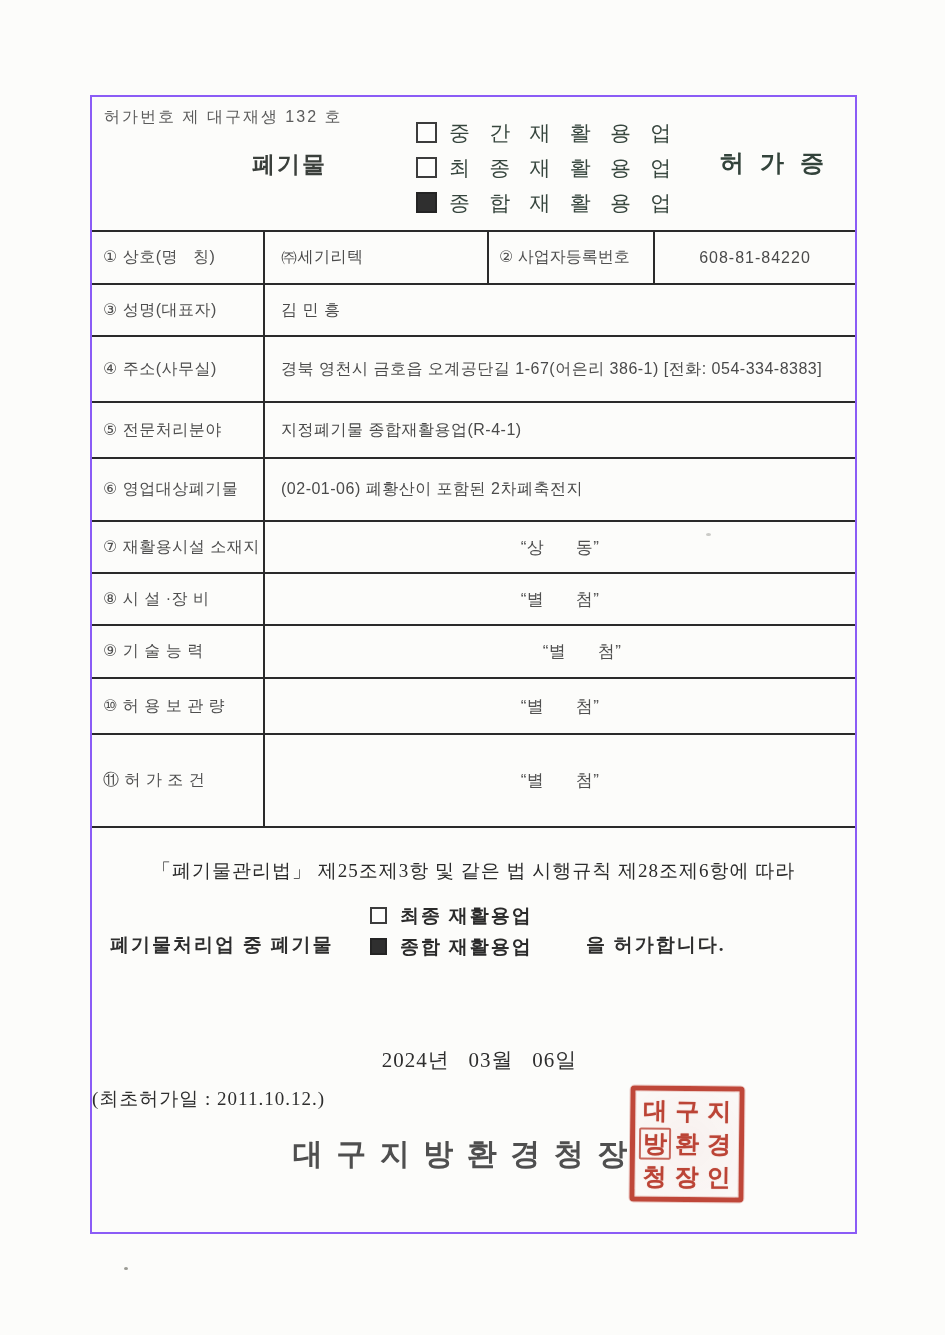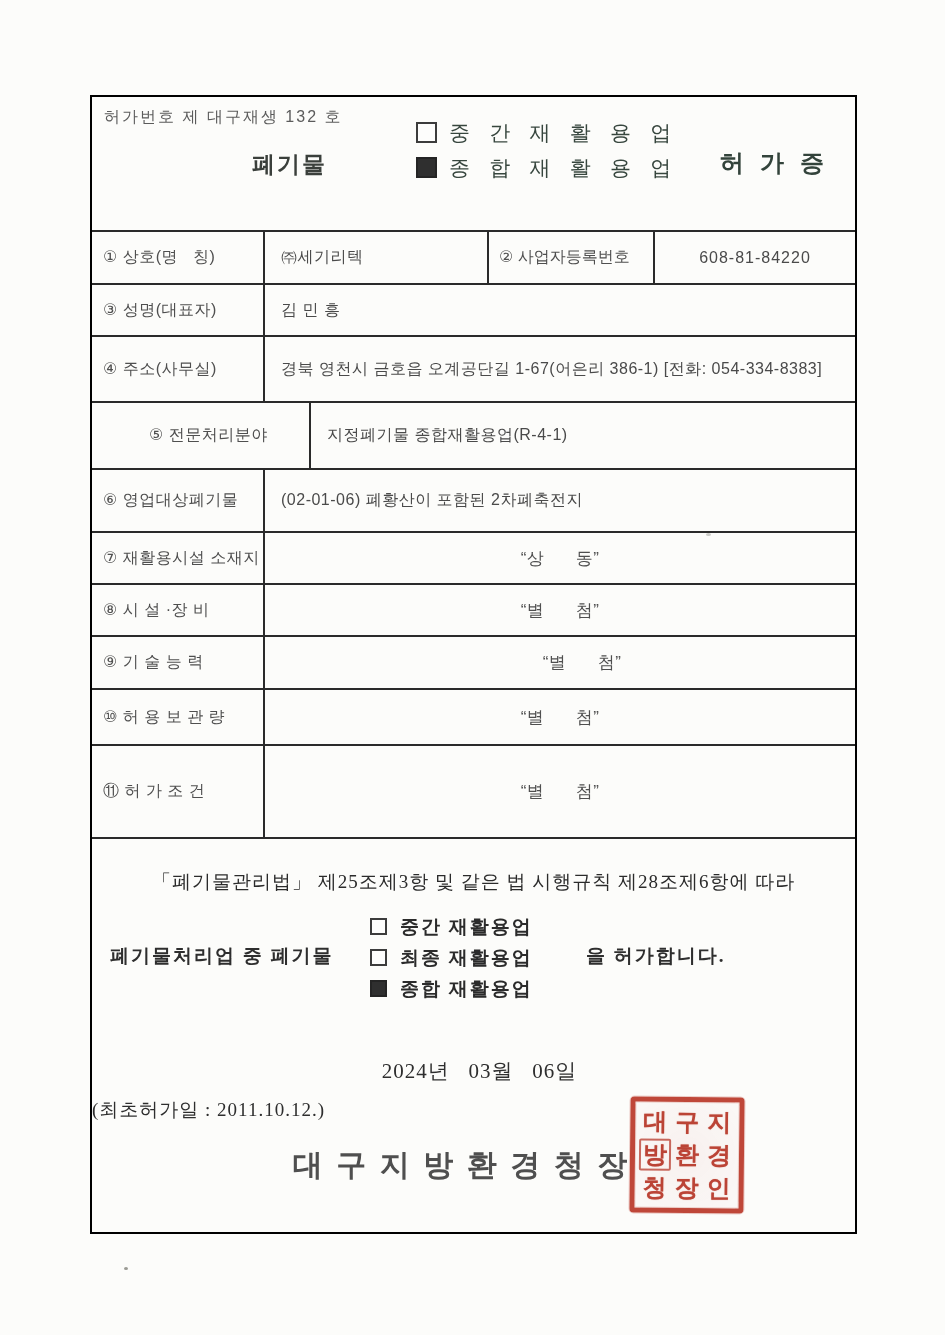--- a/index.html
+++ b/index.html
@@ -6,21 +6,21 @@
   html,body { background:#ffffff; }
   .page {
     position:relative; width:945px; height:1335px; margin:0 auto;
     background:#fcfcfa; overflow:hidden;
     font-family:"Liberation Sans","DejaVu Sans",sans-serif;
     color:#4a4a4a;
   }
   
   .doc {
     position:absolute; left:90px; top:95px; width:767px; height:1139px;
-    border:2px solid #000000; background:transparent;
+    border:2px solid #8b5cf6; background:transparent;
     display:flex; flex-direction:column;
   }
   
   .header-cell { position:relative; height:135px; border-bottom:2px solid #2a2a2a; flex:none; }
   .permit-no {
     position:absolute; left:12px; top:10px;
     font-size:16px; letter-spacing:2px; color:#5b5b5b; white-space:pre;
   }
   .title-left {
     position:absolute; left:160px; top:52px;
@@ -38,21 +38,21 @@
     display:inline-block; width:21px; height:21px; flex:none;
     border:2px solid #3c3c3c; background:#fdfdfc; margin-right:12px;
   }
   .cb[data-state="filled"] { background:#2f2f2f; border-color:#242424; }
   .h-opt-label {
     font-family:"Liberation Serif","DejaVu Serif",serif;
     font-size:21px; font-weight:normal; color:#37463e; letter-spacing:7px; white-space:pre;
   }
   
   .row { display:flex; flex:none; border-bottom:2px solid #2a2a2a; }
-  .r1 { height:53px; } .r2 { height:52px; } .r3 { height:66px; } .r4 { height:67px;padding-left:46px; }
+  .r1 { height:53px; } .r2 { height:52px; } .r3 { height:66px; } .r4 { height:56px; }
   .r5 { height:63px; } .r6 { height:52px; } .r7 { height:52px; } .r8 { height:53px;gap:44px; }
   .r9 { height:56px; } .r10 { height:93px; }
   .lbl {
     width:173px; flex:none; border-right:2px solid #2a2a2a;
     display:flex; align-items:center; padding-left:11px;
     font-size:16px; color:#4f4f4f; letter-spacing:0.5px; white-space:pre;
   }
   .val {
     flex:1; display:flex; align-items:center; padding-left:16px;
     font-size:16px; color:#4a4a4a; letter-spacing:0.5px; white-space:pre;
@@ -122,20 +122,24 @@
 
     <div class="header-cell">
       <div class="permit-no">허가번호 제 대구재생 132 호</div>
       <div class="title-left">폐기물</div>
       <div class="header-options">
         <div class="h-opt">
           <span class="cb" data-state="empty"></span>
           <span class="h-opt-label">중 간 재 활 용 업</span>
         </div>
         <div class="h-opt">
+          <span class="cb" data-state="empty"></span>
+          <span class="h-opt-label">최 종 재 활 용 업</span>
+        </div>
+        <div class="h-opt">
           <span class="cb" data-state="filled"></span>
           <span class="h-opt-label">종 합 재 활 용 업</span>
         </div>
       </div>
       <div class="title-right">허 가 증</div>
     </div>
 
     <div class="row r1">
       <div class="lbl">① 상호(명   칭)</div>
       <div class="val val1">㈜세기리텍</div>
@@ -187,24 +191,20 @@
       <div class="lbl">⑪ 허 가 조 건</div>
       <div class="val center">“별      첨”</div>
     </div>
 
     <div class="footer-cell">
       <div class="law-line">「폐기물관리법」 제25조제3항 및 같은 법 시행규칙 제28조제6항에 따라</div>
 
       <div class="grant-subject">폐기물처리업 중 폐기물</div>
 
       <div class="grant-options">
-        <div class="f-opt">
-          <span class="cb" data-state="empty"></span>
-          <span class="f-opt-label">중간 재활용업</span>
-        </div>
         <div class="f-opt">
           <span class="cb" data-state="empty"></span>
           <span class="f-opt-label">최종 재활용업</span>
         </div>
         <div class="f-opt">
           <span class="cb" data-state="filled"></span>
           <span class="f-opt-label">종합 재활용업</span>
         </div>
       </div>
 

